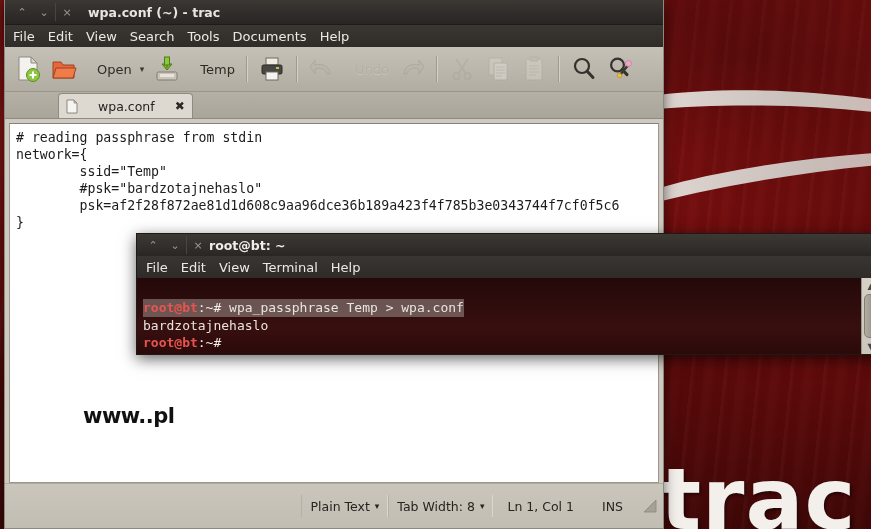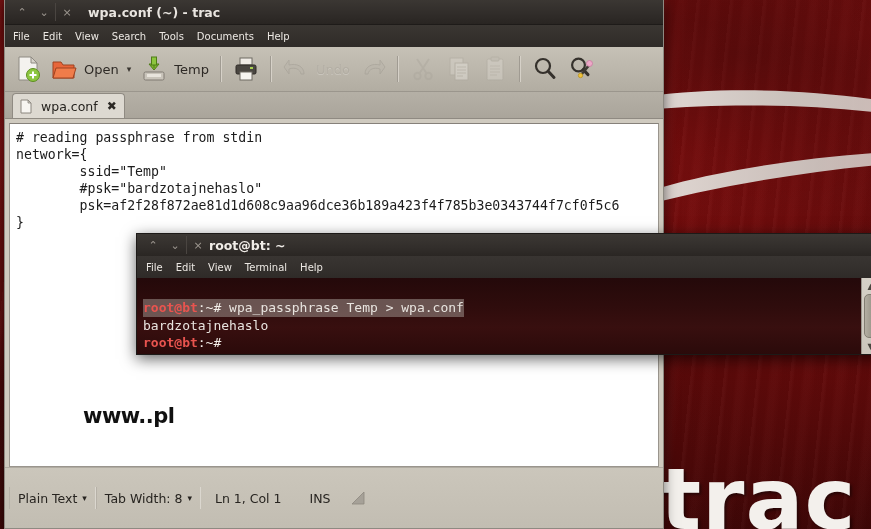--- a/index.html
+++ b/index.html
@@ -131,41 +131,41 @@
     height: 22px;
     background: linear-gradient(180deg, #3a3632 0%, #2f2b28 100%);
     display: flex;
     align-items: center;
     padding-left: 8px;
     gap: 13px;
     flex: 0 0 auto;
   }
   .menu-item {
     color: #ece8e3;
-    font-size: 10px;
+    font-size: 13px;
     font-family: "DejaVu Sans", sans-serif;
     cursor: default;
     white-space: nowrap;
   }
 
   
   #gedit-toolbar {
     height: 44px;
     background: linear-gradient(180deg, #c6c1b6 0%, #bcb7ac 50%, #b2ada2 100%);
     border-bottom: 1px solid #9b968d;
     display: flex;
     align-items: center;
     padding: 0 6px;
     gap: 2px;
     flex: 0 0 auto;
   }
   .tb-btn {
     display: flex;
     align-items: center;
-    gap: 7px;
+    gap: 20px;
     padding: 2px 4px;
     height: 36px;
     box-sizing: border-box;
   }
   .tb-label {
     font-size: 13px;
     color: #2e2a26;
     font-family: "DejaVu Sans", sans-serif;
   }
   .tb-label.disabled { color: #a8a39a; text-shadow: 0 1px 0 rgba(255,255,255,0.5); }
@@ -193,22 +193,23 @@
     border-bottom: 1px solid #8f8a82;
   }
   #gedit-tab {
     height: 24px;
     background: #ddd9d1;
     border: 1px solid #8f8a82;
     border-bottom: none;
     border-radius: 4px 4px 0 0;
     display: flex;
     align-items: center;
-    gap: 9px;
+    gap: 20px;
     padding: 0 7px;
+    margin-left: 46px;
   }
   #gedit-tab .tab-label {
     font-size: 12.5px;
     color: #26231f;
     font-family: "DejaVu Sans", sans-serif;
   }
   .tab-close {
     font-size: 12px;
     color: #2b2824;
     font-weight: 700;
@@ -267,22 +268,23 @@
     margin: 0 1px 0 2px;
   }
 
   
   #gedit-statusbar {
     height: 28px;
     background: linear-gradient(180deg, #cbc6bb 0%, #c2bdb2 100%);
     border-top: 1px solid #b0aba1;
     display: flex;
     align-items: center;
+    justify-content: flex-end;
     gap: 0px;
-    padding: 16px 4px;
+    padding: 8px 4px;
     flex: 0 0 auto;
   }
   .sb-combo {
     display: flex;
     align-items: center;
     gap: 5px;
     font-size: 12.5px;
     color: #272420;
     font-family: "DejaVu Sans", sans-serif;
     padding: 3px 8px;

